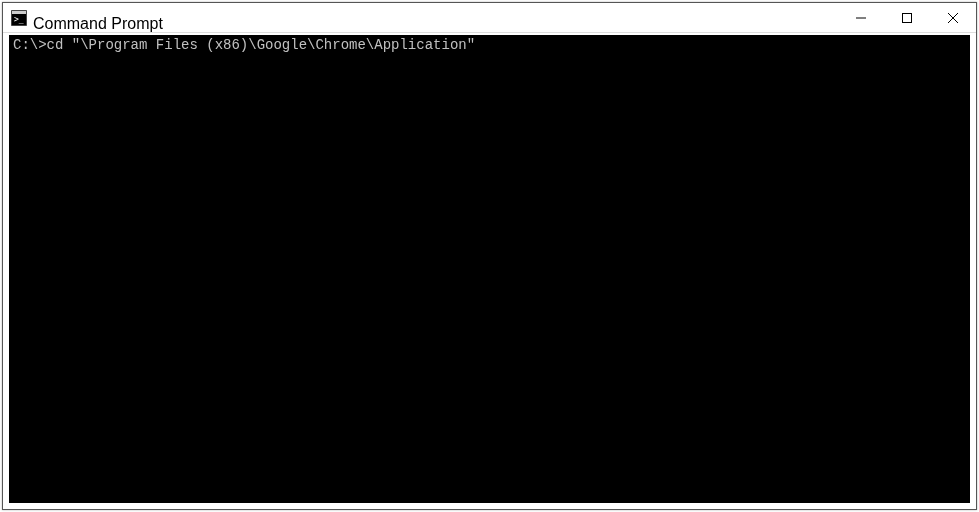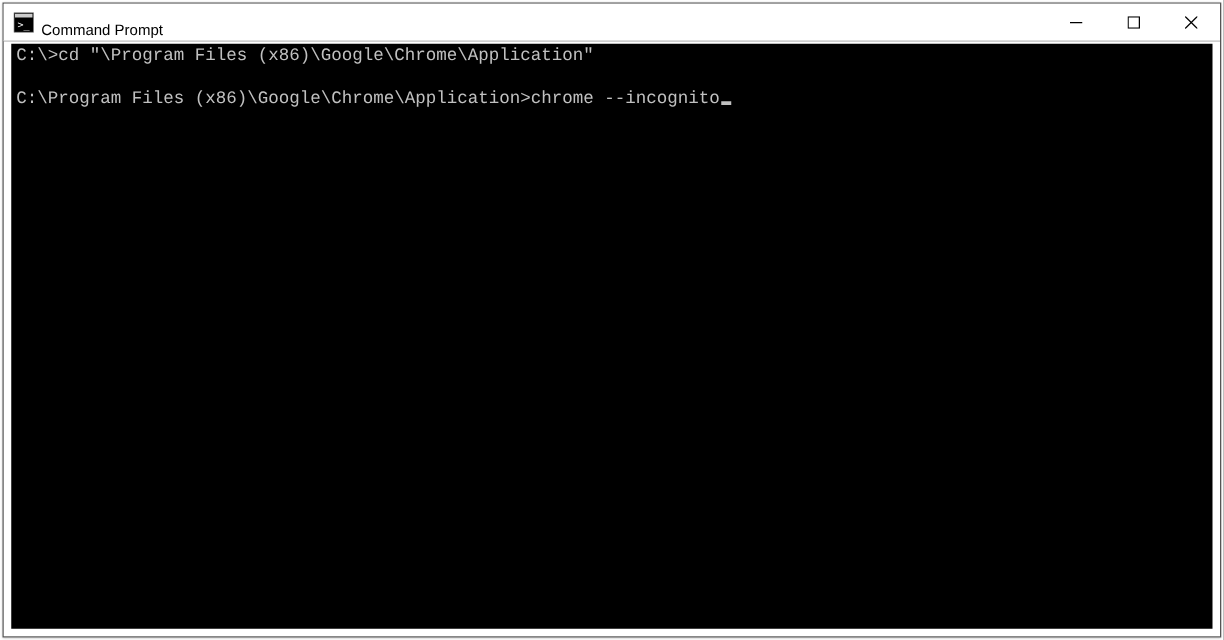--- a/index.html
+++ b/index.html
@@ -39,21 +39,21 @@
       margin-right: 6px;
       display: flex;
       align-items: center;
       justify-content: center;
     }
     .titlebar-icon svg {
       width: 16px;
       height: 16px;
     }
     .titlebar-title {
-      font-size: 12px;
+      font-size: 16px;
       color: #000;
       flex: 1;
       margin-top: 12px;
     }
     .window-controls {
       display: flex;
       height: 100%;
     }
     .win-btn {
       width: 46px;
@@ -125,14 +125,14 @@
           </svg>
       </button>
       <button class="win-btn close">
         <svg viewBox="0 0 10 10">
           <line x1="0" y1="0" x2="10" y2="10" stroke="#000" stroke-width="1"></line>
           <line x1="10" y1="0" x2="0" y2="10" stroke="#000" stroke-width="1"></line>
         </svg>
       </button>
     </div>
   </div>
-  <div class="terminal" id="terminal"><div class="terminal-line"><span>C:\&gt;</span><span>cd "\Program Files (x86)\Google\Chrome\Application"</span></div><div class="blank-line"></div><div class="terminal-line"><span>C:\Program Files (x86)\Google\Chrome\Application&gt;</span><span>chrome --incognito</span><span class="cursor"></span></div></div>
+  <div class="terminal" id="terminal"><div class="terminal-line"><span>C:\&gt;</span><span>cd "\Program Files (x86)\Google\Chrome\Application"</span></div><div class="blank-line"></div></div>
 </div>
 
 </body></html>

